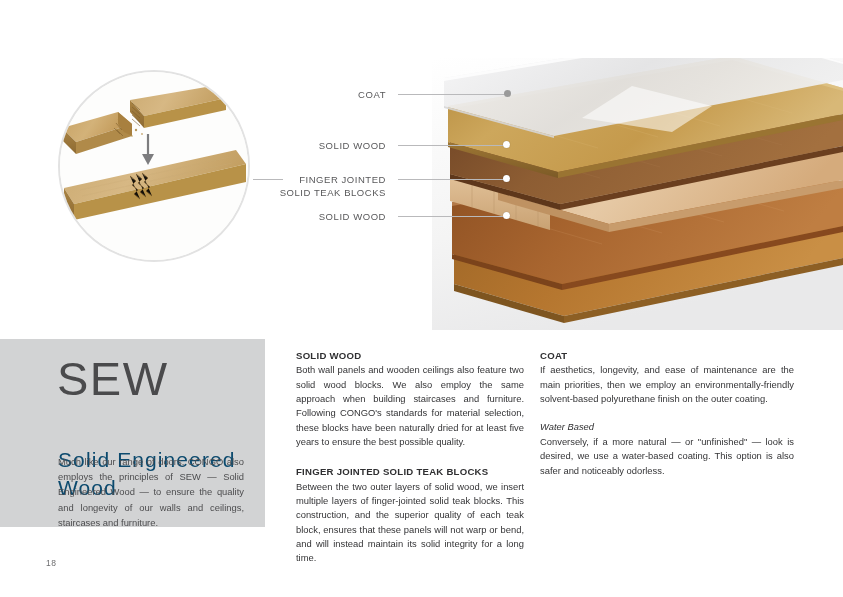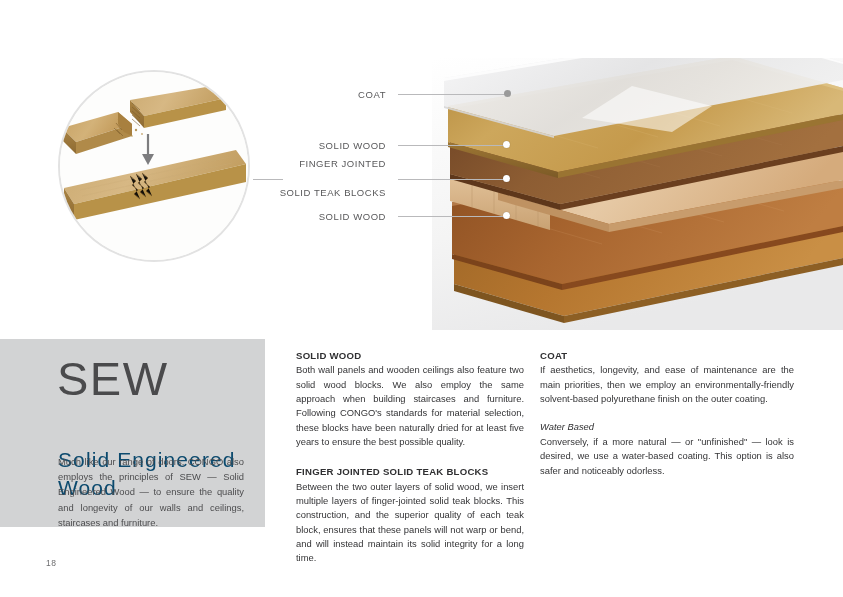--- a/index.html
+++ b/index.html
@@ -353,21 +353,21 @@
   <div class="leader-line" style="left:253px; top:179px; width:30px;"></div>
 
   <div class="leader-label" style="right:457px; top:89px;">COAT</div>
   <div class="leader-line" style="left:398px; top:94px; width:107px;"></div>
   <div class="leader-dot dot-grey" style="left:504px; top:90px;"></div>
 
   <div class="leader-label" style="right:457px; top:140px;">SOLID WOOD</div>
   <div class="leader-line" style="left:398px; top:145px; width:108px;"></div>
   <div class="leader-dot dot-white" style="left:503px; top:141px;"></div>
 
-  <div class="leader-label" style="right:457px; top:158px;">FINGER JOINTED</div>
+  <div class="leader-label" style="right:457px; top:174px;">FINGER JOINTED</div>
   <div class="leader-label" style="right:457px; top:187px;text-align:right;">SOLID TEAK BLOCKS</div>
   <div class="leader-line" style="left:398px; top:179px; width:108px;"></div>
   <div class="leader-dot dot-white" style="left:503px; top:175px;"></div>
 
   <div class="leader-label" style="right:457px; top:211px;">SOLID WOOD</div>
   <div class="leader-line" style="left:398px; top:216px; width:108px;"></div>
   <div class="leader-dot dot-white" style="left:503px; top:212px;"></div>
 
 </div>
 

